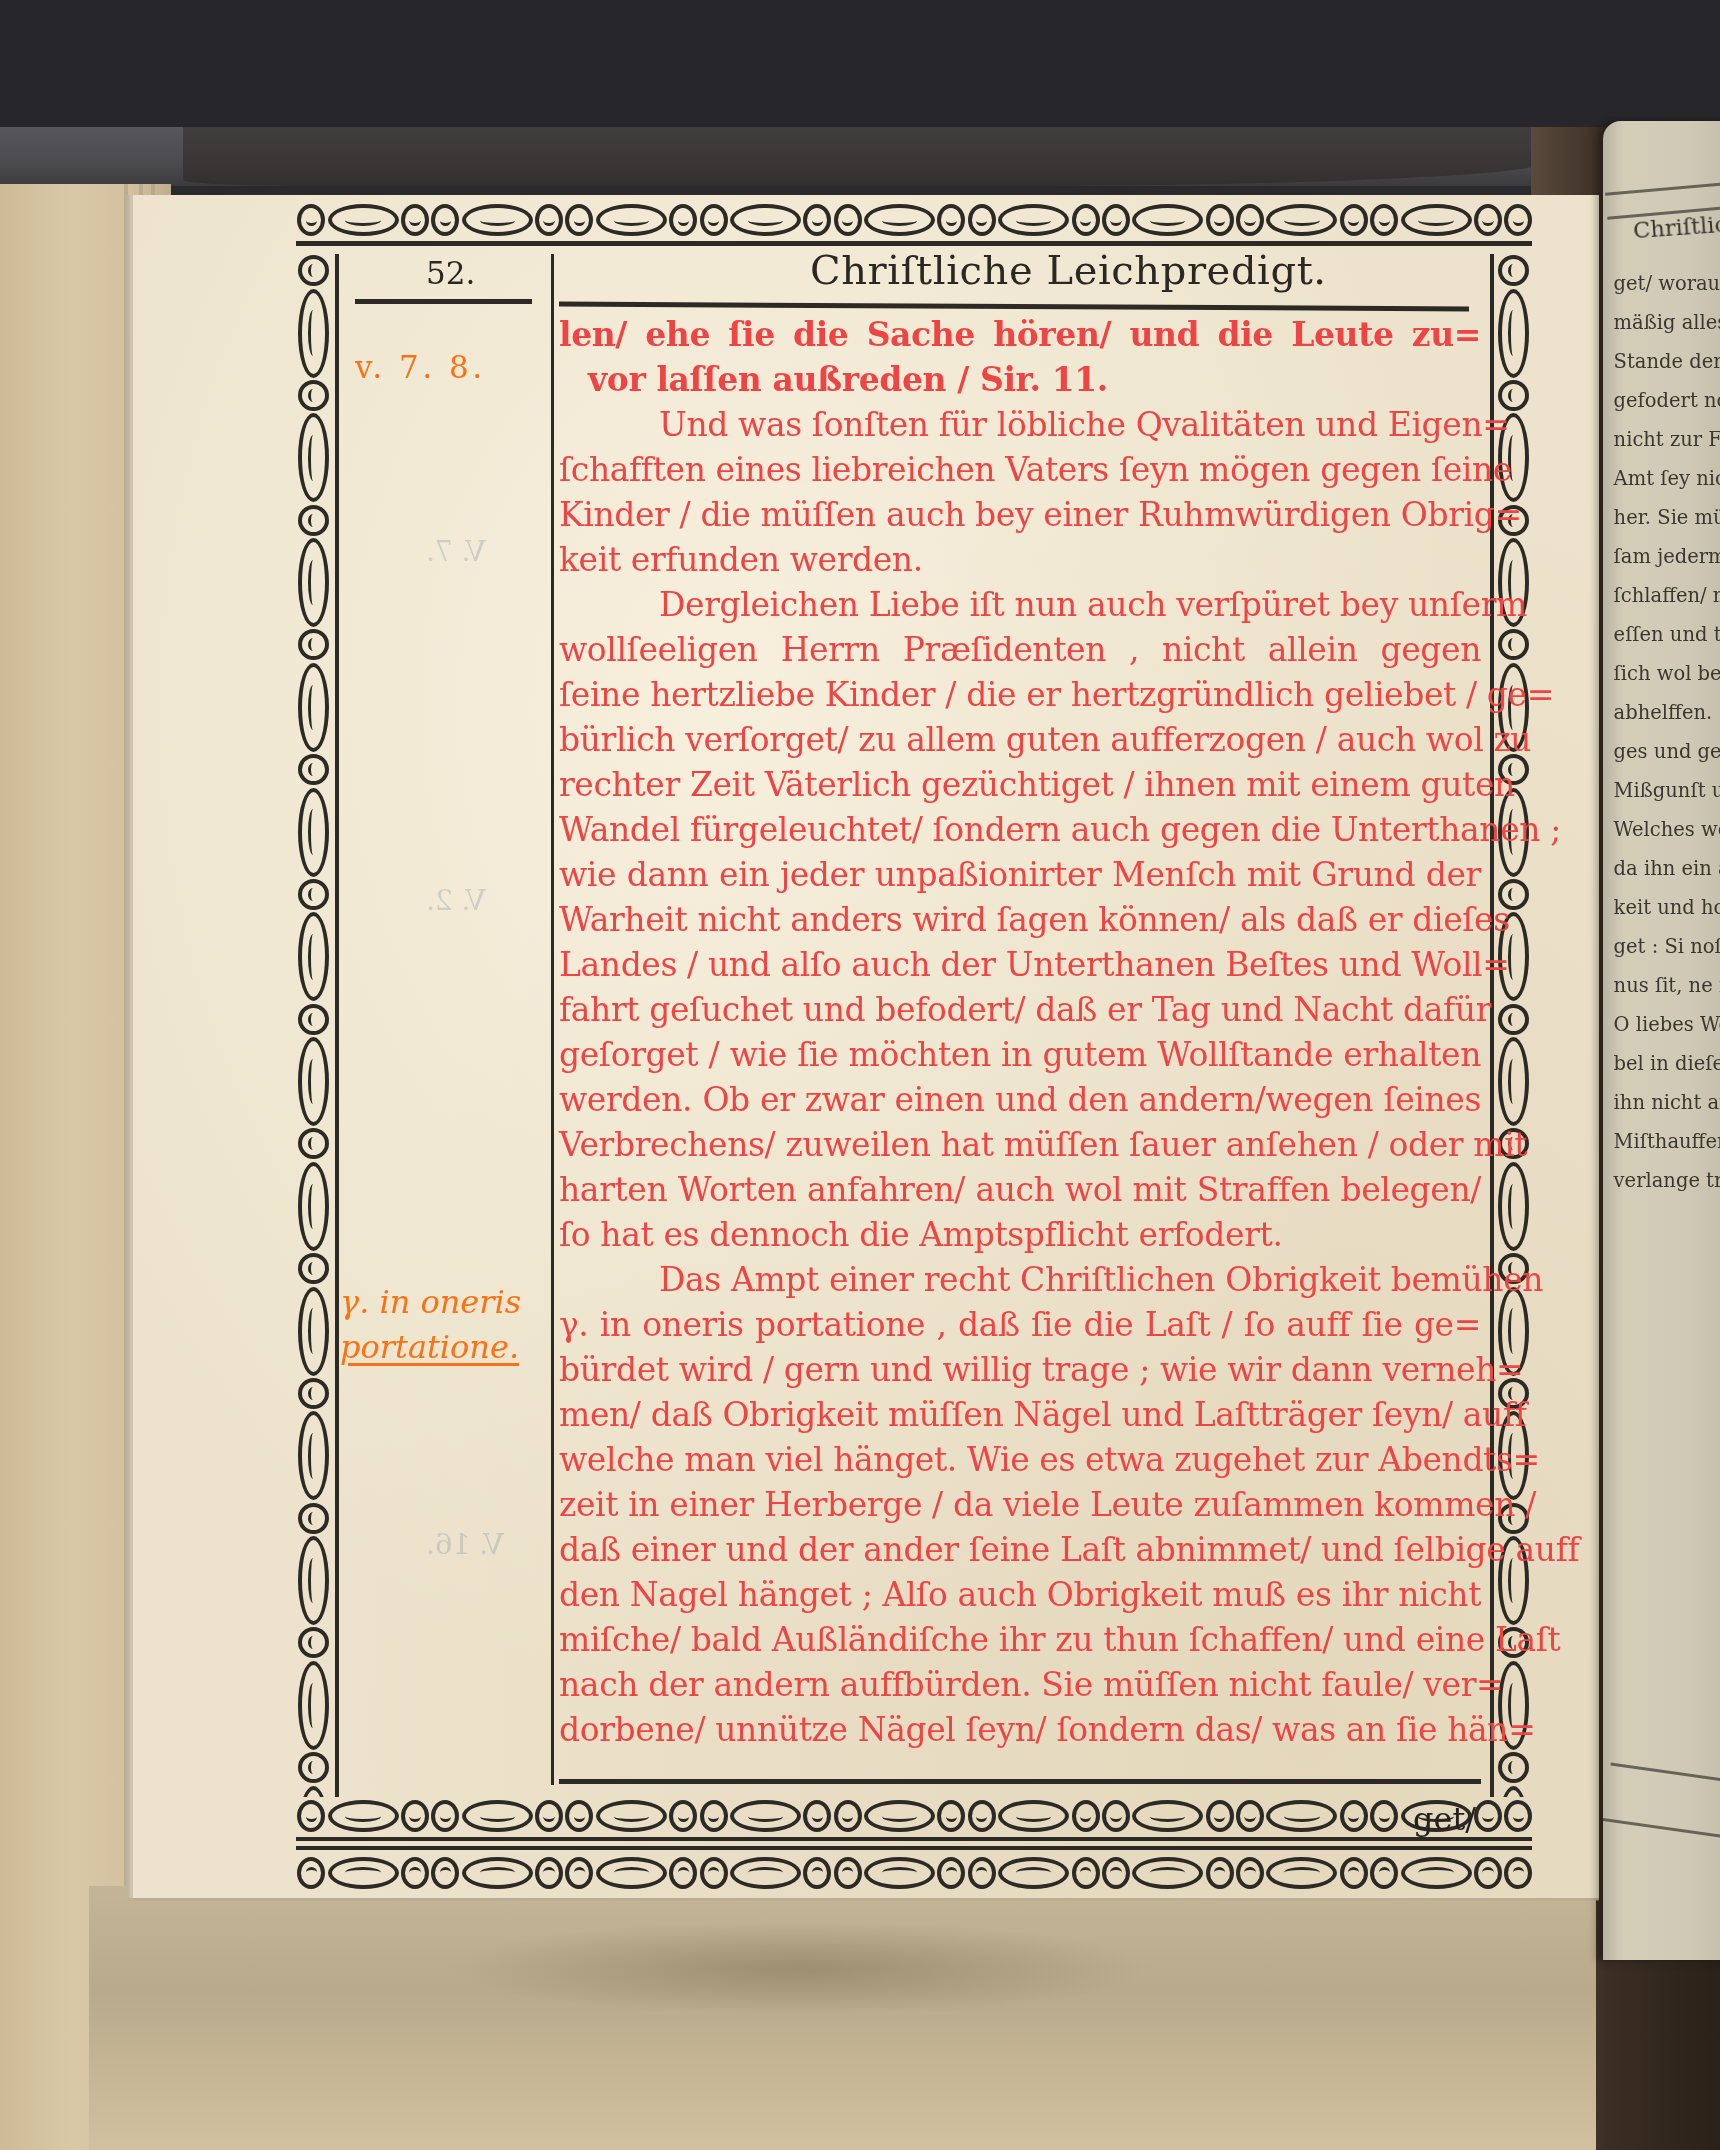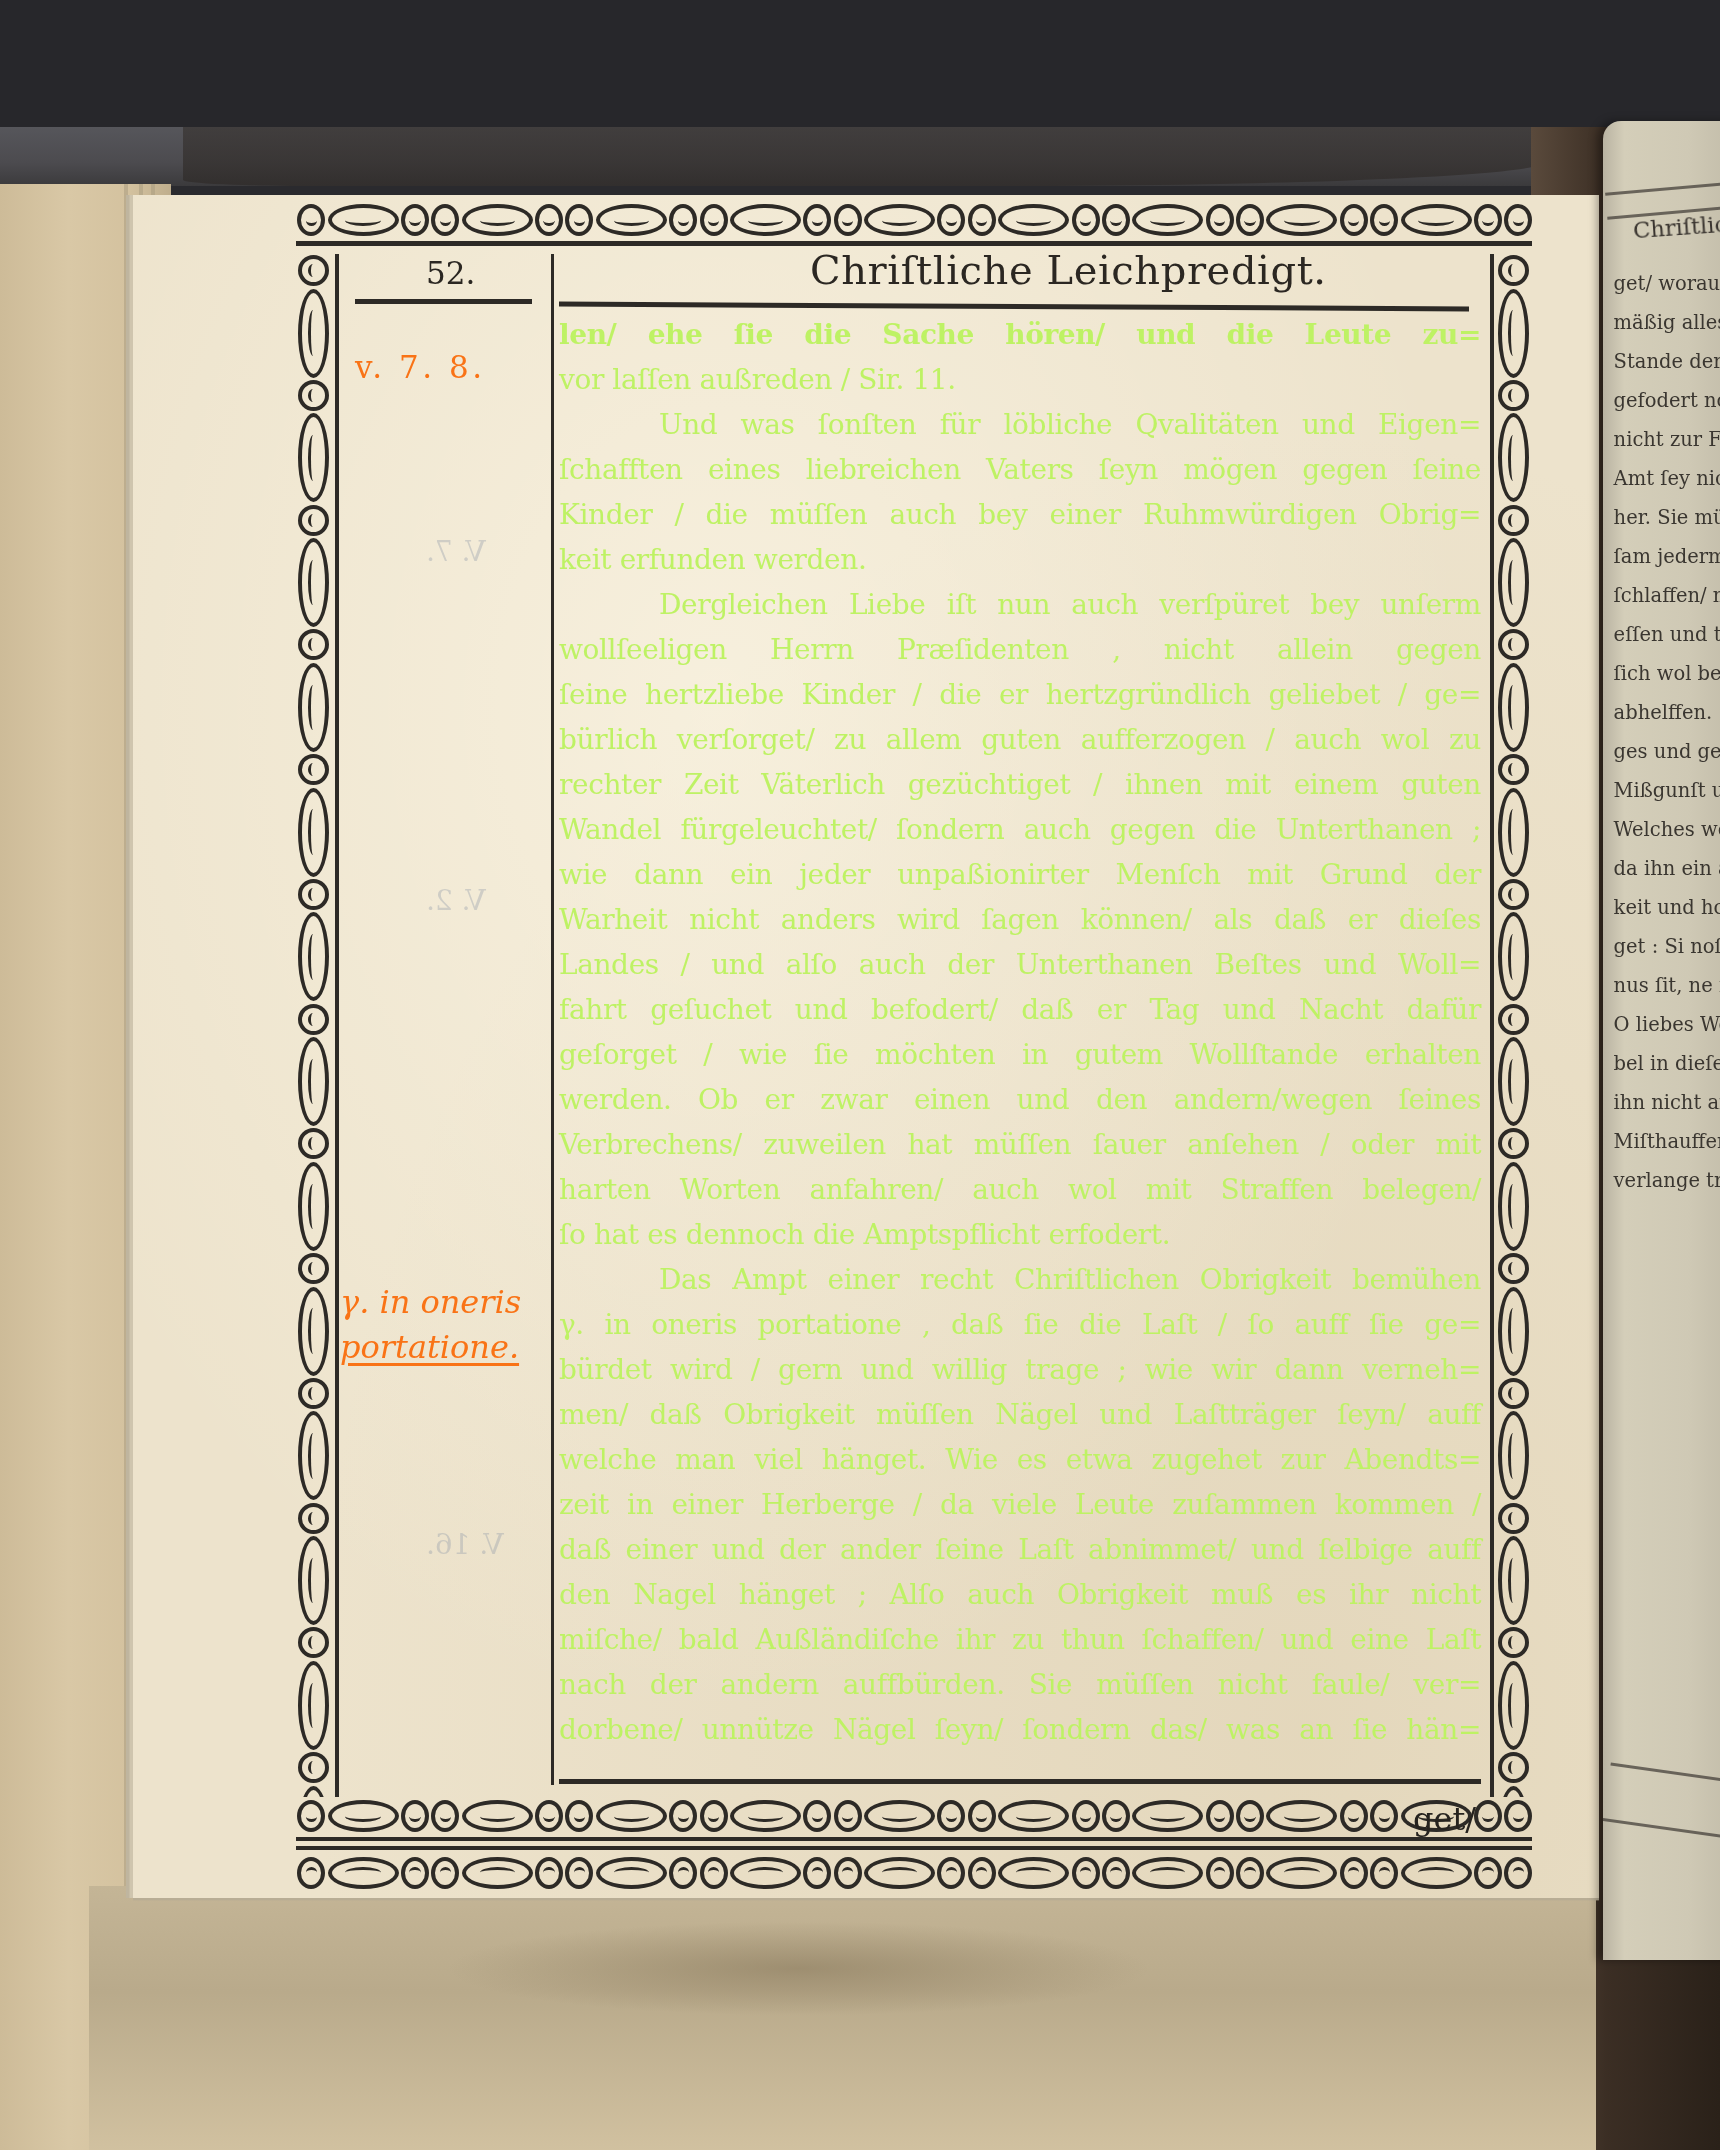--- a/index.html
+++ b/index.html
@@ -56,21 +56,21 @@
 
   
   .page-number { position:absolute; left:426px; top:255px; font-size:31px; color:#2b2722; font-family:"DejaVu Serif", serif; }
   .running-head { position:absolute; left:810px; top:247px; font-size:40px; color:#2b2722; font-family:"DejaVu Serif", serif; letter-spacing:0.6px; }
   .head-rule-left { position:absolute; left:355px; top:299px; width:177px; height:4.7px; background:#2d2a26; }
   .head-rule-main { position:absolute; left:559px; top:304px; width:910px; height:5.3px; background:#2d2a26; transform:rotate(0.3deg); }
   .foot-rule { position:absolute; left:559px; top:1779px; width:922px; height:5.3px; background:#2d2a26; }
 
   
   .body-text { position:absolute; left:559px; top:313px; width:922px; }
-  .line { display:block; height:45px; line-height:44px; font-size:28px; color:#bef264; white-space:nowrap;
+  .line { display:block; height:45px; line-height:44px; font-size:33px; color:#ef4444; white-space:nowrap;
     font-family:"DejaVu Serif", serif; text-align:justify; text-align-last:justify; letter-spacing:-0.4px; }
   .line.indent { padding-left:100px; }
   .line.last { text-align-last:left; }
 
   
   .margin-note { position:absolute; color:#f97316; font-family:"DejaVu Serif", serif; }
   .mn-verse { left:355px; top:349px; font-size:31px; letter-spacing:3.5px; }
   .mn-latin { left:340px; top:1280px; font-size:32px; font-style:italic; line-height:45px; }
 
   .catchword { position:absolute; left:1413px; top:1800px; font-size:32px; color:#26231f; font-family:"DejaVu Serif", serif; }
@@ -275,21 +275,21 @@
 <div class="head-rule-main"></div>
 
 <div class="margin-note mn-verse">v. 7. 8.</div>
 <div class="margin-note mn-latin">
   <div>γ. in oneris</div>
   <div style="text-decoration:underline; text-underline-offset:4.7px;">portatione.</div>
 </div>
 
 <div class="body-text" id="body-text">
     <span class="line" style="font-weight: bold;">len/ ehe ſie die Sache hören/ und die Leute zu=</span>
-    <span class="line last" style="font-weight: normal;">vor laſſen außreden / Sir. 11.</span>
+    <span class="line last" style="font-weight: bold; margin-left: 29px;">vor laſſen außreden / Sir. 11.</span>
     <span class="line indent">Und was ſonſten für löbliche Qvalitäten und Eigen=</span>
     <span class="line">ſchafften eines liebreichen Vaters ſeyn mögen gegen ſeine</span>
     <span class="line">Kinder / die müſſen auch bey einer Ruhmwürdigen Obrig=</span>
     <span class="line last">keit erfunden werden.</span>
     <span class="line indent">Dergleichen Liebe iſt nun auch verſpüret bey unſerm</span>
     <span class="line">wollſeeligen Herrn Præſidenten , nicht allein gegen</span>
     <span class="line">ſeine hertzliebe Kinder / die er hertzgründlich geliebet / ge=</span>
     <span class="line">bürlich verſorget/ zu allem guten aufferzogen / auch wol zu</span>
     <span class="line">rechter Zeit Väterlich gezüchtiget / ihnen mit einem guten</span>
     <span class="line">Wandel fürgeleuchtet/ ſondern auch gegen die Unterthanen ;</span>

